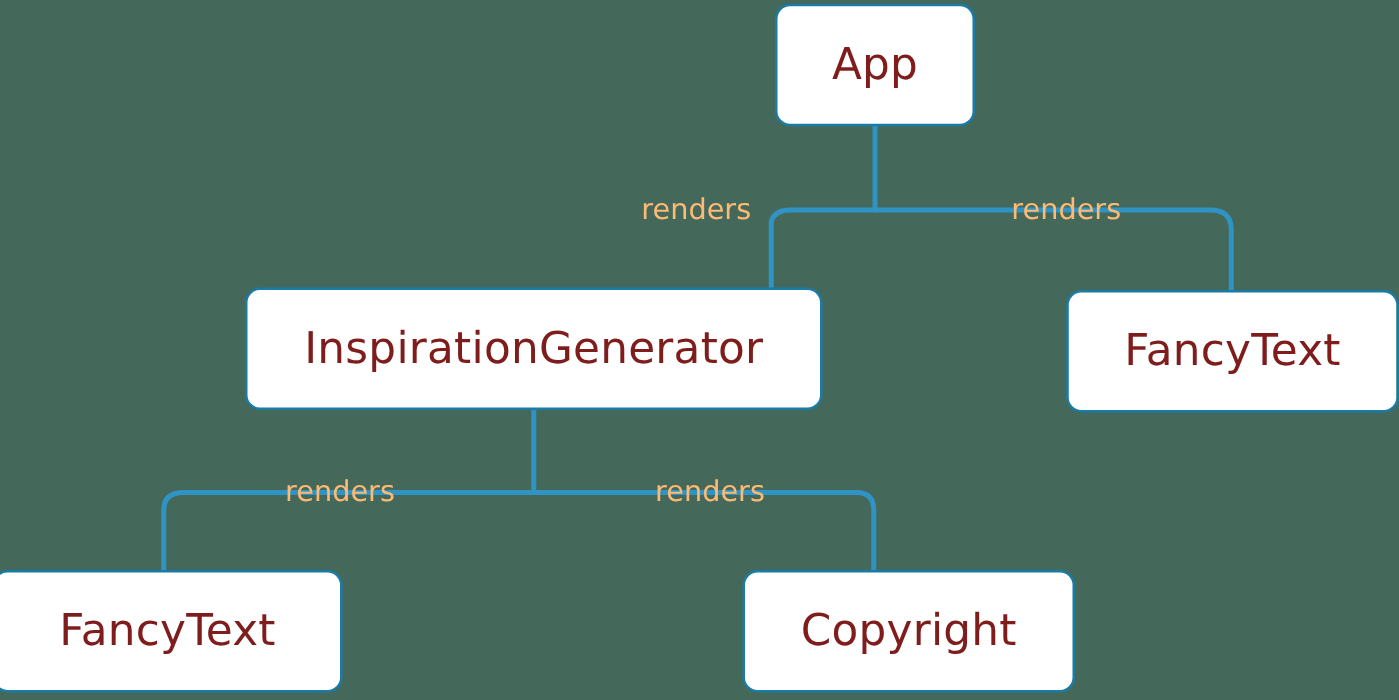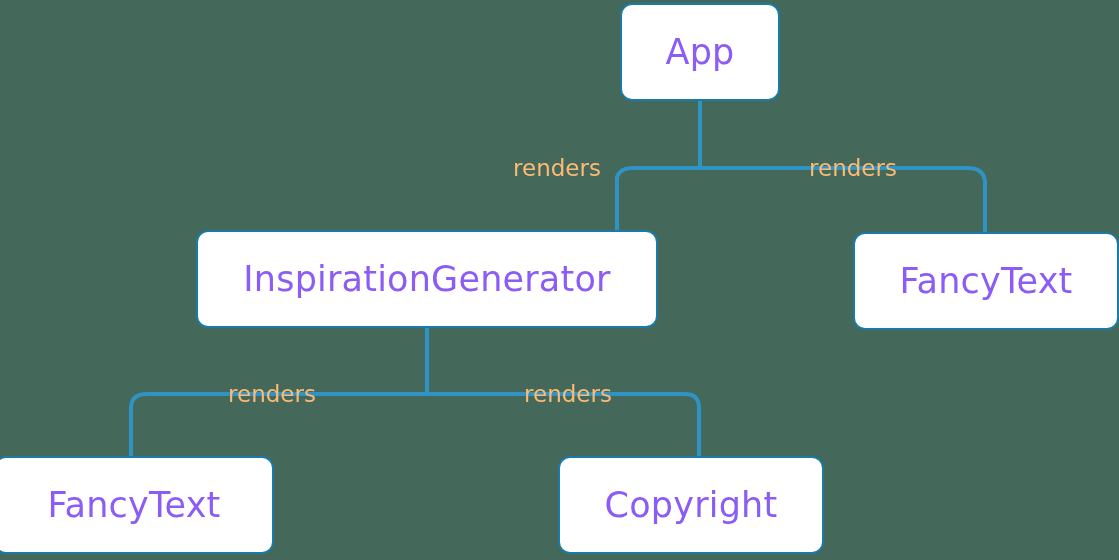--- a/index.html
+++ b/index.html
@@ -27,21 +27,21 @@
   }
   .node {
     position: absolute;
     background: #ffffff;
     border: 2px solid #1a7ba6;
     border-radius: 12px;
     box-sizing: border-box;
     display: flex;
     align-items: center;
     justify-content: center;
-    color: #8b5cf6;
+    color: #7f1d1d;
     font-size: 35px;
     font-weight: 400;
     letter-spacing: 0.2px;
     white-space: nowrap;
     font-family: "DejaVu Sans", sans-serif;
   }
   .edge-label {
     position: absolute;
     color: #fdba74;
     font-size: 23px;
@@ -81,21 +81,21 @@
   </div>
 
   <div class="node" style="left:853px; top:232px; width:266px; height:98px;">
     <span>FancyText</span>
   </div>
 
   <div class="node" style="left:-6px; top:456px; width:280px; height:98px;">
     <span>FancyText</span>
   </div>
 
-  <div class="node" style="left:558px; top:456px; width:266px; height:98px;">
+  <div class="node" style="left:594px; top:456px; width:266px; height:98px;">
     <span>Copyright</span>
   </div>
 
   <div class="edge-label" style="left:557px; top:168px;">renders</div>
   <div class="edge-label" style="left:853px; top:168px;">renders</div>
   <div class="edge-label" style="left:272px; top:394px;">renders</div>
   <div class="edge-label" style="left:568px; top:394px;">renders</div>
 
 </div>
 

